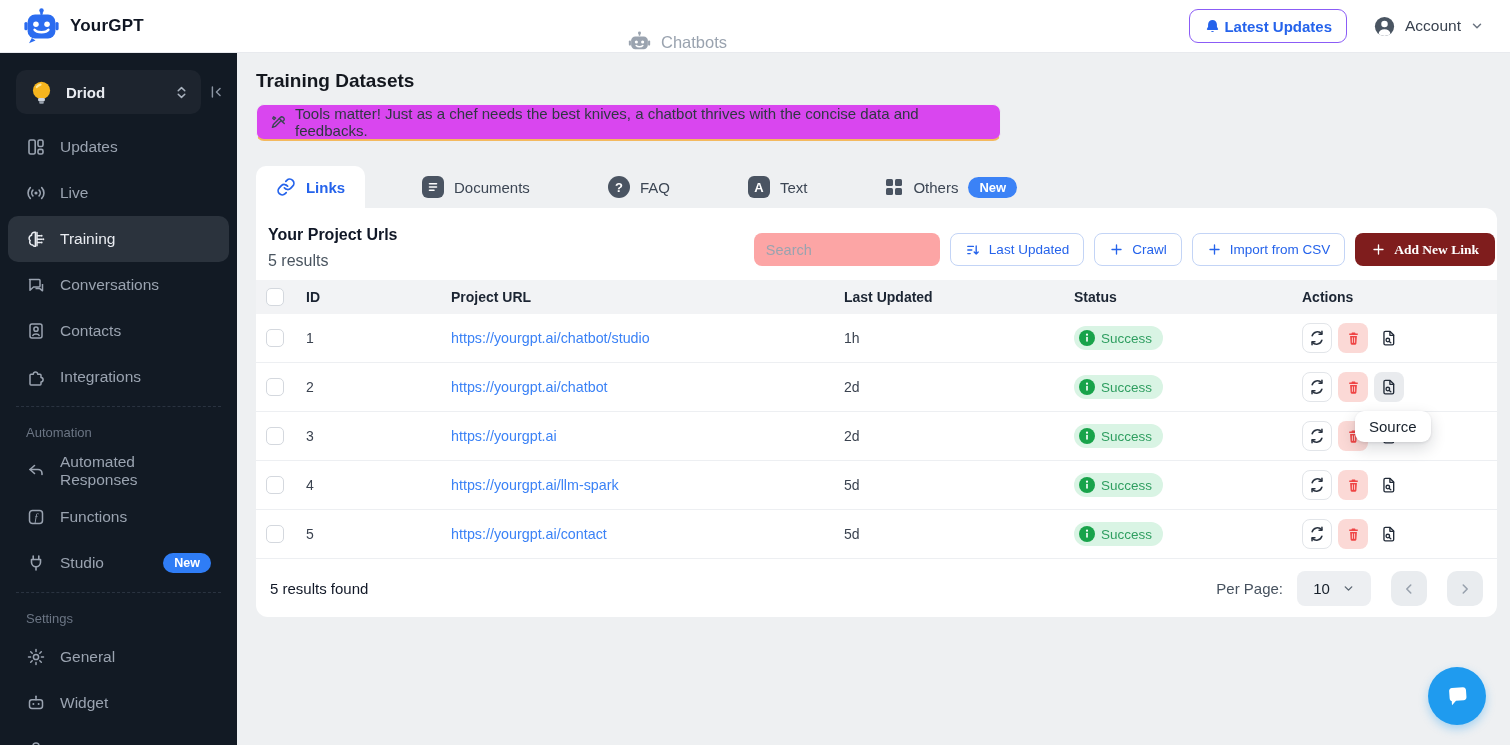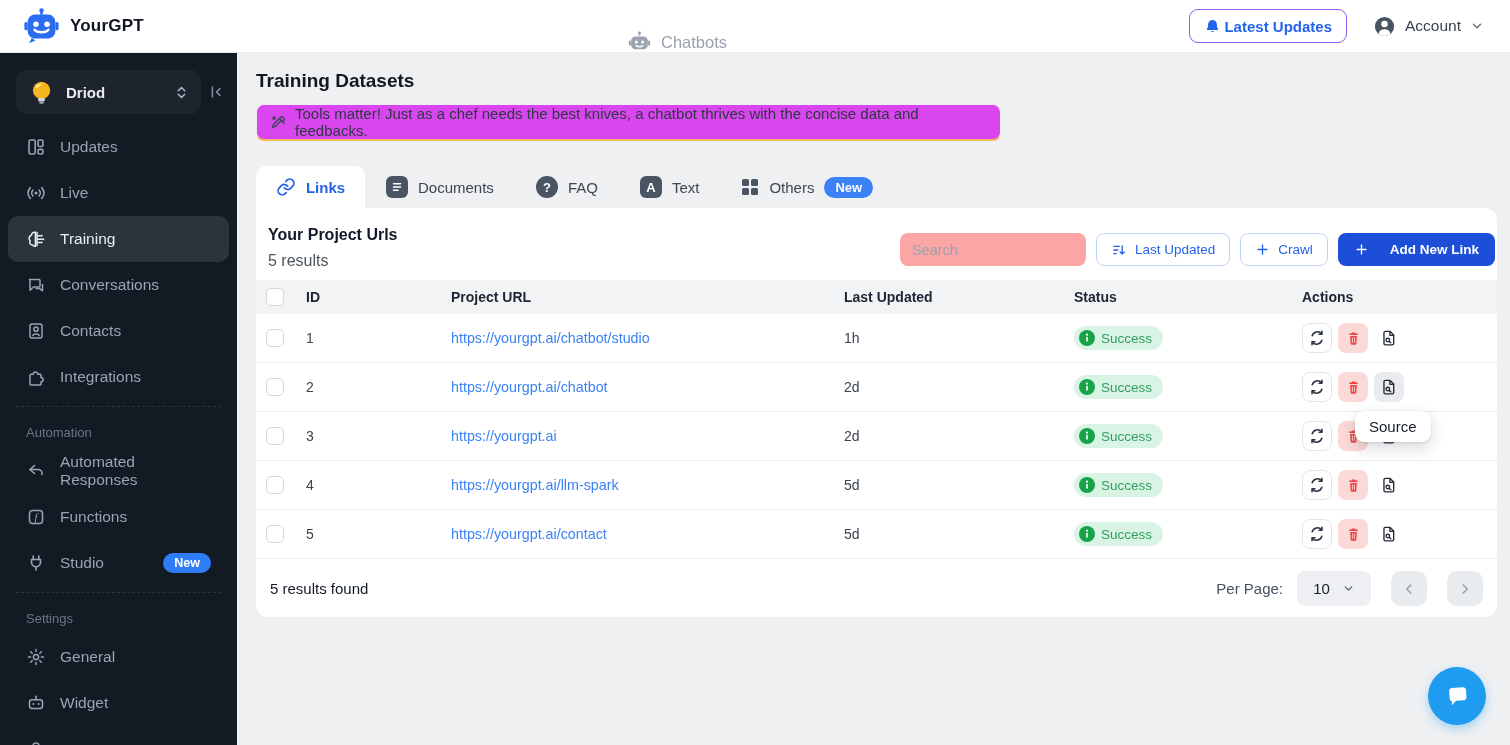--- a/index.html
+++ b/index.html
@@ -37,43 +37,43 @@
   .pill-new { margin-left:auto; background:#2f7df6; color:#fff; font-size:12.5px; font-weight:600;
     border-radius:999px; padding:4px 11px; line-height:1; }
 
   
   .main { position:absolute; left:237px; top:53px; width:1273px; height:692px; background:#eef0f2; }
   .page-title { position:absolute; left:19px; top:17px; font-size:19px; font-weight:800; color:#14181f; }
   .tip { position:absolute; left:19px; top:51px; width:745px; height:37px; background:#d946ef;
     border:1px solid #ecedf0; border-bottom:2px solid #f3b95f; border-radius:8px; display:flex;
     align-items:center; gap:8px; padding:0 13px; font-size:15px; color:#2f3742; }
 
-  .tabs { position:absolute; left:19px; top:113px; height:42px; display:flex; align-items:stretch; }
+  .tabs { position:absolute; left:19px; top:113px; height:42px; display:flex; align-items:stretch;gap:36px; }
   .tab { display:flex; align-items:center; gap:10px; padding:0 21px; font-size:15px; font-weight:500;
     color:#3c4654; cursor:pointer; }
   .tab.active { background:#fff; border-radius:10px 10px 0 0; color:#2563eb; font-weight:600; width:109px;
     justify-content:center; padding:0; }
   .tic { width:22px; height:22px; background:#4a5462; color:#fff; border-radius:6px; display:flex;
     align-items:center; justify-content:center; font-size:13px; font-weight:700; }
   .tic.round { border-radius:999px; }
 
   .card { position:absolute; left:19px; top:155px; width:1241px; height:409px; background:#fff;
     border-radius:0 12px 12px 12px; }
   .panel-head { position:relative; height:72px; }
   .panel-title { position:absolute; left:12px; top:18px; font-size:16px; font-weight:700; color:#111827; }
   .panel-results { position:absolute; left:12px; top:44px; font-size:16px; color:#4a5560; }
   .controls { position:absolute; right:2px; top:25px; display:flex; align-items:center; gap:10px; }
   .search { width:186px; height:33px; background:#fca5a5; border:none; border-radius:8px; padding:0 12px;
     font-size:14.5px; font-family:inherit; color:#333d4b; }
   .search::placeholder { color:#9aa3af; }
   .btn-outline { display:flex; align-items:center; gap:8px; height:33px; padding:0 14px; background:#fff;
     border:1px solid #c3d4f6; border-radius:8px; color:#2563eb; font-size:13.5px; font-weight:500;
     font-family:inherit; cursor:pointer; white-space:nowrap; }
-  .btn-solid { display:flex; align-items:center; gap:21px; height:33px; padding:0 16px; background:#1d4ed8;
-    border:none; border-radius:8px; color:#fff; font-size:13.5px; font-weight:600; font-family:Liberation Sans, sans-serif;
+  .btn-solid { display:flex; align-items:center; gap:8px; height:33px; padding:0 16px; background:#7f1d1d;
+    border:none; border-radius:8px; color:#fff; font-size:13.5px; font-weight:600; font-family:Liberation Serif, serif;
     cursor:pointer; white-space:nowrap; }
 
   .grid { display:grid; grid-template-columns:50px 145px 393px 230px 228px 1fr; align-items:center; }
   .thead { height:34px; background:#f2f3f5; font-size:14px; font-weight:700; color:#1c2533; }
   .trow { height:49px; border-bottom:1px solid #edeff2; font-size:14px; color:#3b4350; background:#fff; }
   .cb { width:18px; height:18px; border:1.6px solid #d4d8de; border-radius:5px; background:#fff;
     margin-left:10px; cursor:pointer; }
   .url { color:#3b82f6; text-decoration:none; font-size:14.3px; }
   .status-pill { display:inline-flex; align-items:center; gap:6px; background:#d9f4e4; border-radius:999px;
     padding:4px 11px 4px 5px; color:#2f9e60; font-size:13.5px; font-weight:500; }
@@ -395,20 +395,28 @@
             <span>Last Updated</span>
           </button>
           <button class="btn-outline">
             <span>
               <svg width="15" height="15" viewBox="0 0 20 20" fill="none" stroke="#2563eb" stroke-width="1.8" stroke-linecap="round">
                   <path d="M10 4v12M4 10h12"></path>
                 </svg>
             </span>
             <span>Crawl</span>
           </button>
+          <button class="btn-outline">
+            <span>
+              <svg width="15" height="15" viewBox="0 0 20 20" fill="none" stroke="#2563eb" stroke-width="1.8" stroke-linecap="round">
+                  <path d="M10 4v12M4 10h12"></path>
+                </svg>
+            </span>
+            <span>Import from CSV</span>
+          </button>
           <button class="btn-solid">
             <span>
               <svg width="15" height="15" viewBox="0 0 20 20" fill="none" stroke="#fff" stroke-width="1.8" stroke-linecap="round">
                   <path d="M10 4v12M4 10h12"></path>
                 </svg>
             </span>
             <span>Add New Link</span>
           </button>
         </div>
       </div>

